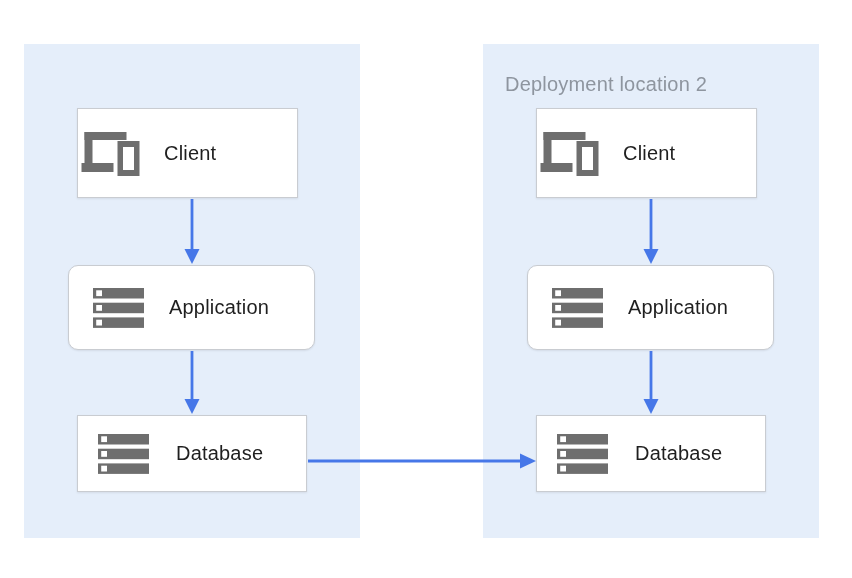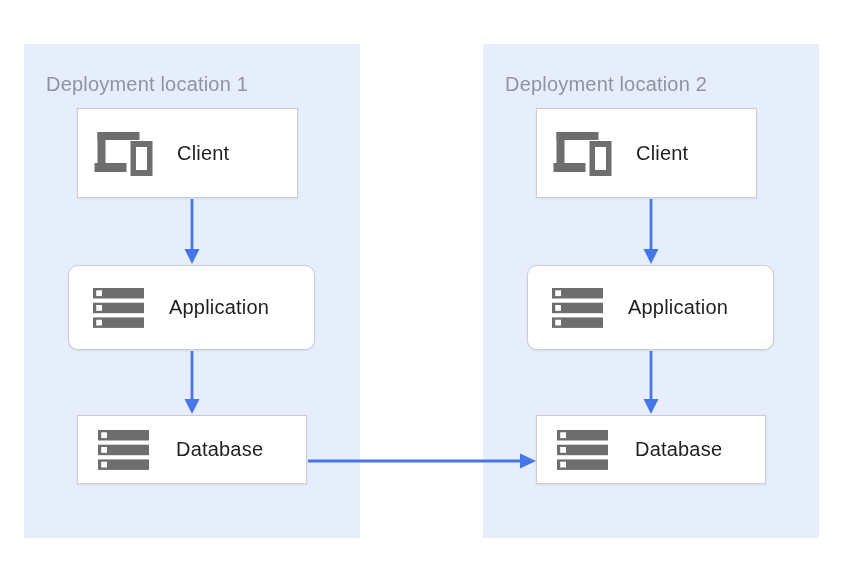--- a/index.html
+++ b/index.html
@@ -36,23 +36,23 @@
   }
 
   .node {
     position: absolute;
     background: #ffffff;
     border: 1px solid #c9ccd1;
     box-shadow: 0 1px 2px rgba(0,0,0,0.08);
     display: flex;
     align-items: center;
   }
-  .node-client     { left: 53px; top:  64px; width: 221px; height: 90px; padding-left: 16px; }
+  .node-client     { left: 53px; top:  64px; width: 221px; height: 90px; padding-left: 3px; }
   .node-application{ left: 44px; top: 221px; width: 247px; height: 85px; padding-left: 24px; border-radius: 10px; }
-  .node-database   { left: 53px; top: 371px; width: 230px; height: 69px; padding-left: 20px; }
+  .node-database   { left: 53px; top: 371px; width: 230px; height: 77px; padding-left: 20px; }
 
   .node-icon { flex: 0 0 auto; display: block; }
   .node-client .node-icon      { margin-right: 22px; }
   .node-application .node-icon { margin-right: 25px; }
   .node-database .node-icon    { margin-right: 27px; }
 
   .node-label {
     font-size: 20px;
     color: #1f1f1f;
     letter-spacing: 0.2px;
@@ -66,21 +66,20 @@
     height: 578px;
     pointer-events: none;
   }
 </style>
 </head>
 <body>
 
 <div class="stage">
 
   <section class="panel panel-1">
-    <div class="panel-title">Deployment location 1</div>
 
     <div class="node node-client">
       <svg class="node-icon" width="61" height="46" viewBox="0 0 60 46" aria-hidden="true">
         <g fill="#6e6e6e">
           <rect x="3" y="2" width="42" height="8"></rect>
           <rect x="3" y="2" width="8" height="31"></rect>
           <rect x="0" y="33" width="32" height="9"></rect>
           <path d="M36 11 h22 v35 h-22 z M41.5 17 v23 h11 v-23 z"></path>
         </g>
       </svg>

